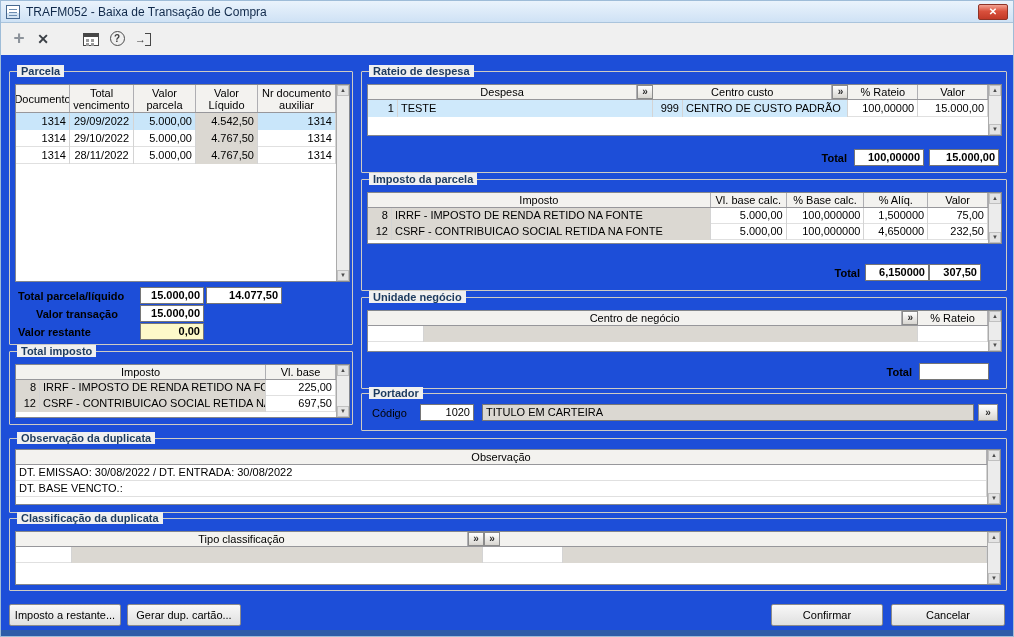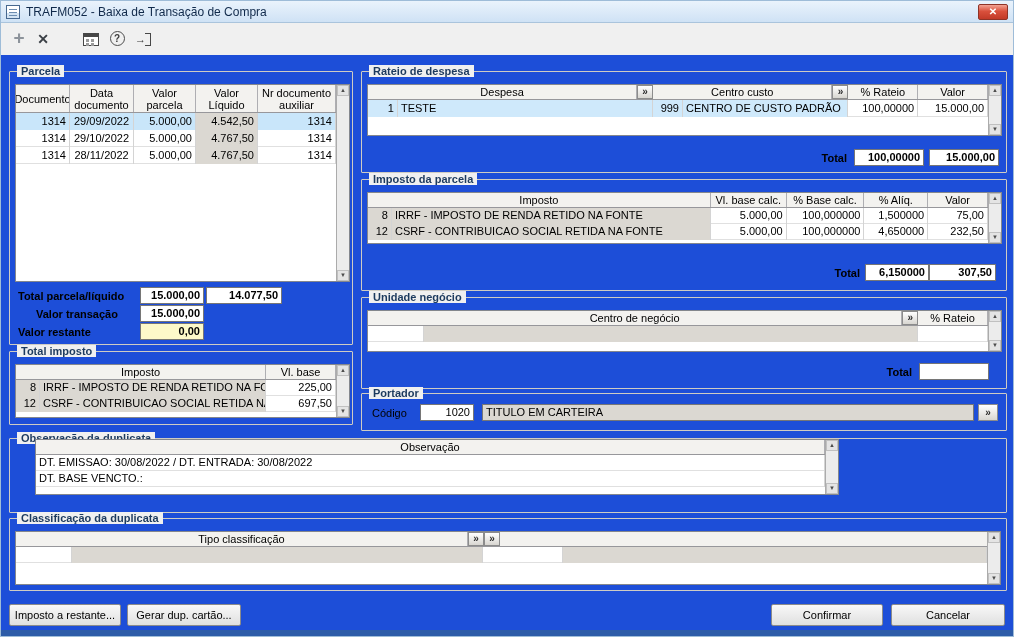--- a/index.html
+++ b/index.html
@@ -109,21 +109,21 @@
       </div>
     </div>
   </div>
 
   <div class="grp" style="left:8px; top:70px; width:344px; height:274px;">
     <div class="cap">Parcela</div>
     <div class="grid" style="left:5px; top:12px; width:335px; height:198px;">
       <div class="gr-rows">
         <div class="hrow" style="height:28px;">
           <div class="hc" style="width:54px">Documento</div>
-          <div class="hc" style="width:64px">Data documento</div>
+          <div class="hc" style="width:64px">Total vencimento</div>
           <div class="hc" style="width:62px">Valor parcela</div>
           <div class="hc" style="width:62px">Valor Líquido</div>
           <div class="hc" style="width:78px">Nr documento auxiliar</div>
         </div>
         <div class="drow r17 selrow">
           <div class="dc num" style="width:54px">1314</div>
           <div class="dc ctr" style="width:64px">29/09/2022</div>
           <div class="dc num" style="width:62px">5.000,00</div>
           <div class="dc num ro" style="width:62px">4.542,50</div>
           <div class="dc num" style="width:78px">1314</div>
@@ -242,21 +242,21 @@
           <div class="dc num" style="width:60px">232,50</div>
         </div>
       </div>
       <div class="vsb">
         <div class="sb-btn sb-up">▲</div>
         <div class="sb-btn sb-dn">▼</div>
       </div>
     </div>
     <div class="lbl" style="left:340px; top:87px; width:158px; text-align:right;">Total</div>
     <div class="tf" style="left:503px; top:84px; width:64px;">6,150000</div>
-    <div class="tf" style="left:567px; top:84px; width:67px;">307,50</div>
+    <div class="tf" style="left:567px; top:84px; width:52px;">307,50</div>
   </div>
 
   <div class="grp" style="left:360px; top:296px; width:646px; height:92px;">
     <div class="cap">Unidade negócio</div>
     <div class="grid" style="left:5px; top:12px; width:635px; height:42px;">
       <div class="gr-rows">
         <div class="hrow h15">
           <div class="hc" style="width:536px">Centro de negócio</div>
           <div class="hc more" style="width:16px">»</div>
           <div class="hc" style="width:70px">% Rateio</div>
@@ -279,21 +279,21 @@
   <div class="grp" style="left:360px; top:392px; width:646px; height:38px;">
     <div class="cap">Portador</div>
     <div style="position:absolute; left:10px; top:13px;">Código</div>
     <div class="tf plain" style="left:58px; top:10px; width:54px;">1020</div>
     <div class="tf gray" style="left:120px; top:10px; width:492px;">TITULO EM CARTEIRA</div>
     <div class="more" style="position:absolute; left:616px; top:10px; width:20px; height:17px; line-height:15px;">»</div>
   </div>
 
   <div class="grp" style="left:8px; top:437px; width:998px; height:75px;">
     <div class="cap">Observação da duplicata</div>
-    <div class="grid" style="left:5px; top:0; width:804px; height:56px;margin-left:20px;">
+    <div class="grid" style="left:5px; top:10px; width:986px; height:56px;">
       <div class="gr-rows">
         <div class="hrow h15">
           <div class="hc" style="width:973px">Observação</div>
         </div>
         <div class="drow r16">
           <div class="dc" style="width:973px">DT. EMISSAO: 30/08/2022 / DT. ENTRADA: 30/08/2022</div>
         </div>
         <div class="drow r16">
           <div class="dc" style="width:973px">DT. BASE VENCTO.:</div>
         </div>

